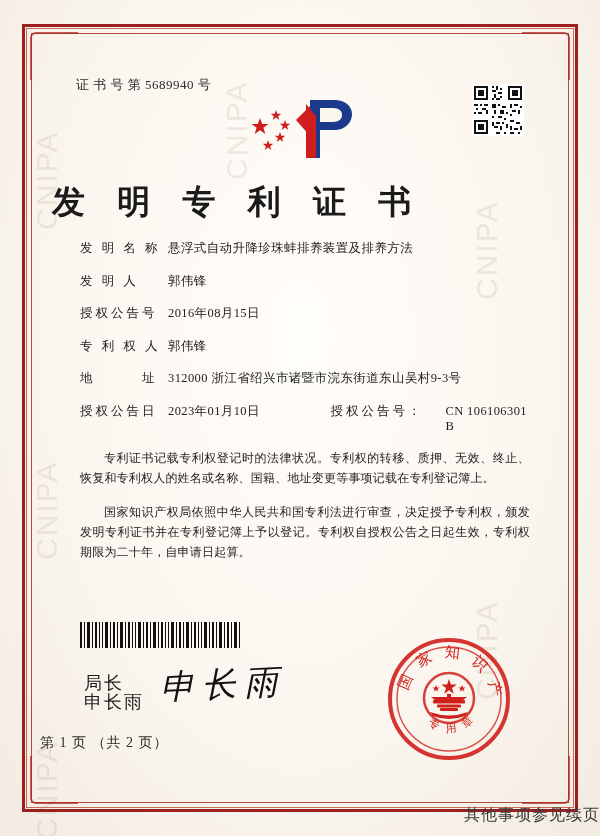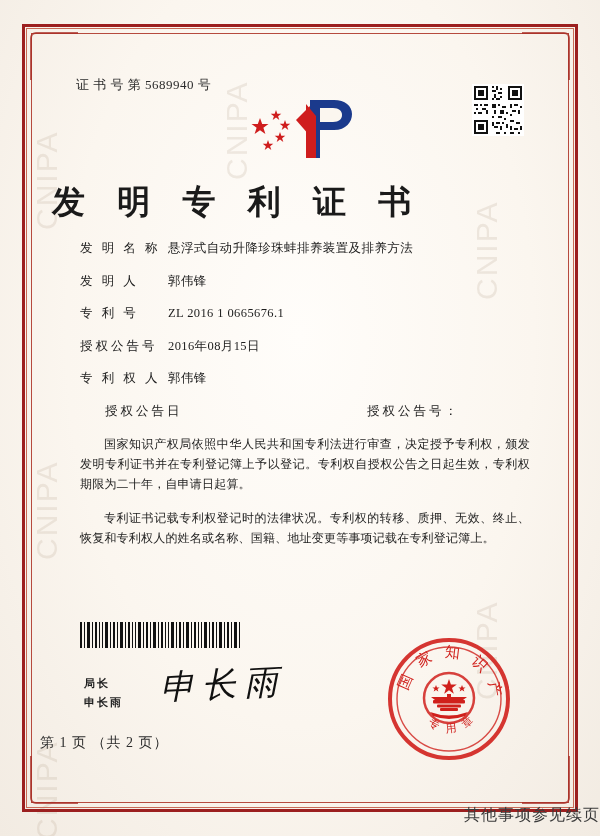--- a/index.html
+++ b/index.html
@@ -82,40 +82,39 @@
     font-family:"Liberation Serif", serif;font-weight:bold;
     text-indent:12px;
   }
 
   .fields{position:absolute;left:40px;right:30px;top:196px;}
   .field{display:flex;align-items:center;margin-bottom:15.5px;font-size:12.5px;color:#1d1d1d;}
   .f-label{width:88px;flex:0 0 88px;letter-spacing:3px;white-space:nowrap;}
   .f-value{flex:1;letter-spacing:.4px;}
   .row2{display:flex;align-items:baseline;font-size:12.5px;color:#1d1d1d;}
   .row2 .half{display:flex;align-items:baseline;}
-  .row2 .half.left{width:262px;margin-left:25px;}
+  .row2 .half.left{width:262px;}
   .row2 .half .f-label{width:88px;flex:0 0 88px;letter-spacing:3px;}
   .row2 .half.right .f-label{width:auto;flex:0 0 auto;margin-right:22px;letter-spacing:3px;}
 
   .para{
     font-size:12px;line-height:20px;color:#1d1d1d;text-align:justify;
     text-indent:24px;margin-top:14px;letter-spacing:.2px;
   }
 
   
   .barcode{
     position:absolute;left:40px;top:578px;width:160px;height:26px;
   }
   .barcode svg{display:block;}
 
   
   .sig-label{
-    position:absolute;left:44px;top:630px;font-size:11px;line-height:19px;color:#1d1d1d;
+    position:absolute;left:44px;top:630px;font-size:18px;line-height:19px;color:#1d1d1d;
     letter-spacing:2px;
-    font-weight:bold;
   }
   .sig-script{
     position:absolute;left:120px;top:618px;
     font-size:34px;color:#111;
     font-family:"Liberation Serif", serif;
     font-style:italic;letter-spacing:8px;
     transform:rotate(-3deg);
   }
 
   
@@ -246,47 +245,49 @@
       <div class="field">
         <div class="f-label">发 明 名 称</div>
         <div class="f-value">悬浮式自动升降珍珠蚌排养装置及排养方法</div>
       </div>
 
       <div class="field">
         <div class="f-label">发 明 人</div>
         <div class="f-value">郭伟锋</div>
       </div>
 
-      <div class="field">
-        <div class="f-label">专 利 号</div>
-        <div class="f-value">ZL 2016 1 0665676.1</div>
-      </div>
 
       <div class="field">
         <div class="f-label">授权公告号</div>
         <div class="f-value">2016年08月15日</div>
       </div>
 
       <div class="field">
         <div class="f-label">专 利 权 人</div>
         <div class="f-value">郭伟锋</div>
       </div>
 
+      <div class="field">
+        <div class="f-label">地　　　址</div>
+        <div class="f-value">312000 浙江省绍兴市诸暨市浣东街道东山吴村9-3号</div>
+      </div>
 
       <div class="row2" style="margin-bottom:6px;">
         <div class="half left">
           <div class="f-label">授权公告日</div>
+          <div class="f-value">2023年01月10日</div>
         </div>
         <div class="half right">
           <div class="f-label">授权公告号：</div>
+          <div class="f-value">CN 106106301 B</div>
         </div>
       </div>
 
+      <div class="para">专利证书记载专利权登记时的法律状况。专利权的转移、质押、无效、终止、恢复和专利权人的姓名或名称、国籍、地址变更等事项记载在专利登记簿上。</div>
       <div class="para">国家知识产权局依照中华人民共和国专利法进行审查，决定授予专利权，颁发发明专利证书并在专利登记簿上予以登记。专利权自授权公告之日起生效，专利权期限为二十年，自申请日起算。</div>
-      <div class="para">专利证书记载专利权登记时的法律状况。专利权的转移、质押、无效、终止、恢复和专利权人的姓名或名称、国籍、地址变更等事项记载在专利登记簿上。</div>
     </div>
 
     <div class="barcode">
       <svg width="160" height="26" viewBox="0 0 160 26" shape-rendering="crispEdges">
         <rect width="160" height="26" fill="none"></rect>
         <g fill="#111">
           <rect x="0" y="0" width="2" height="26"></rect>
             <rect x="4" y="0" width="1" height="26"></rect>
           <rect x="7" y="0" width="3" height="26"></rect>
             <rect x="12" y="0" width="1" height="26"></rect>

